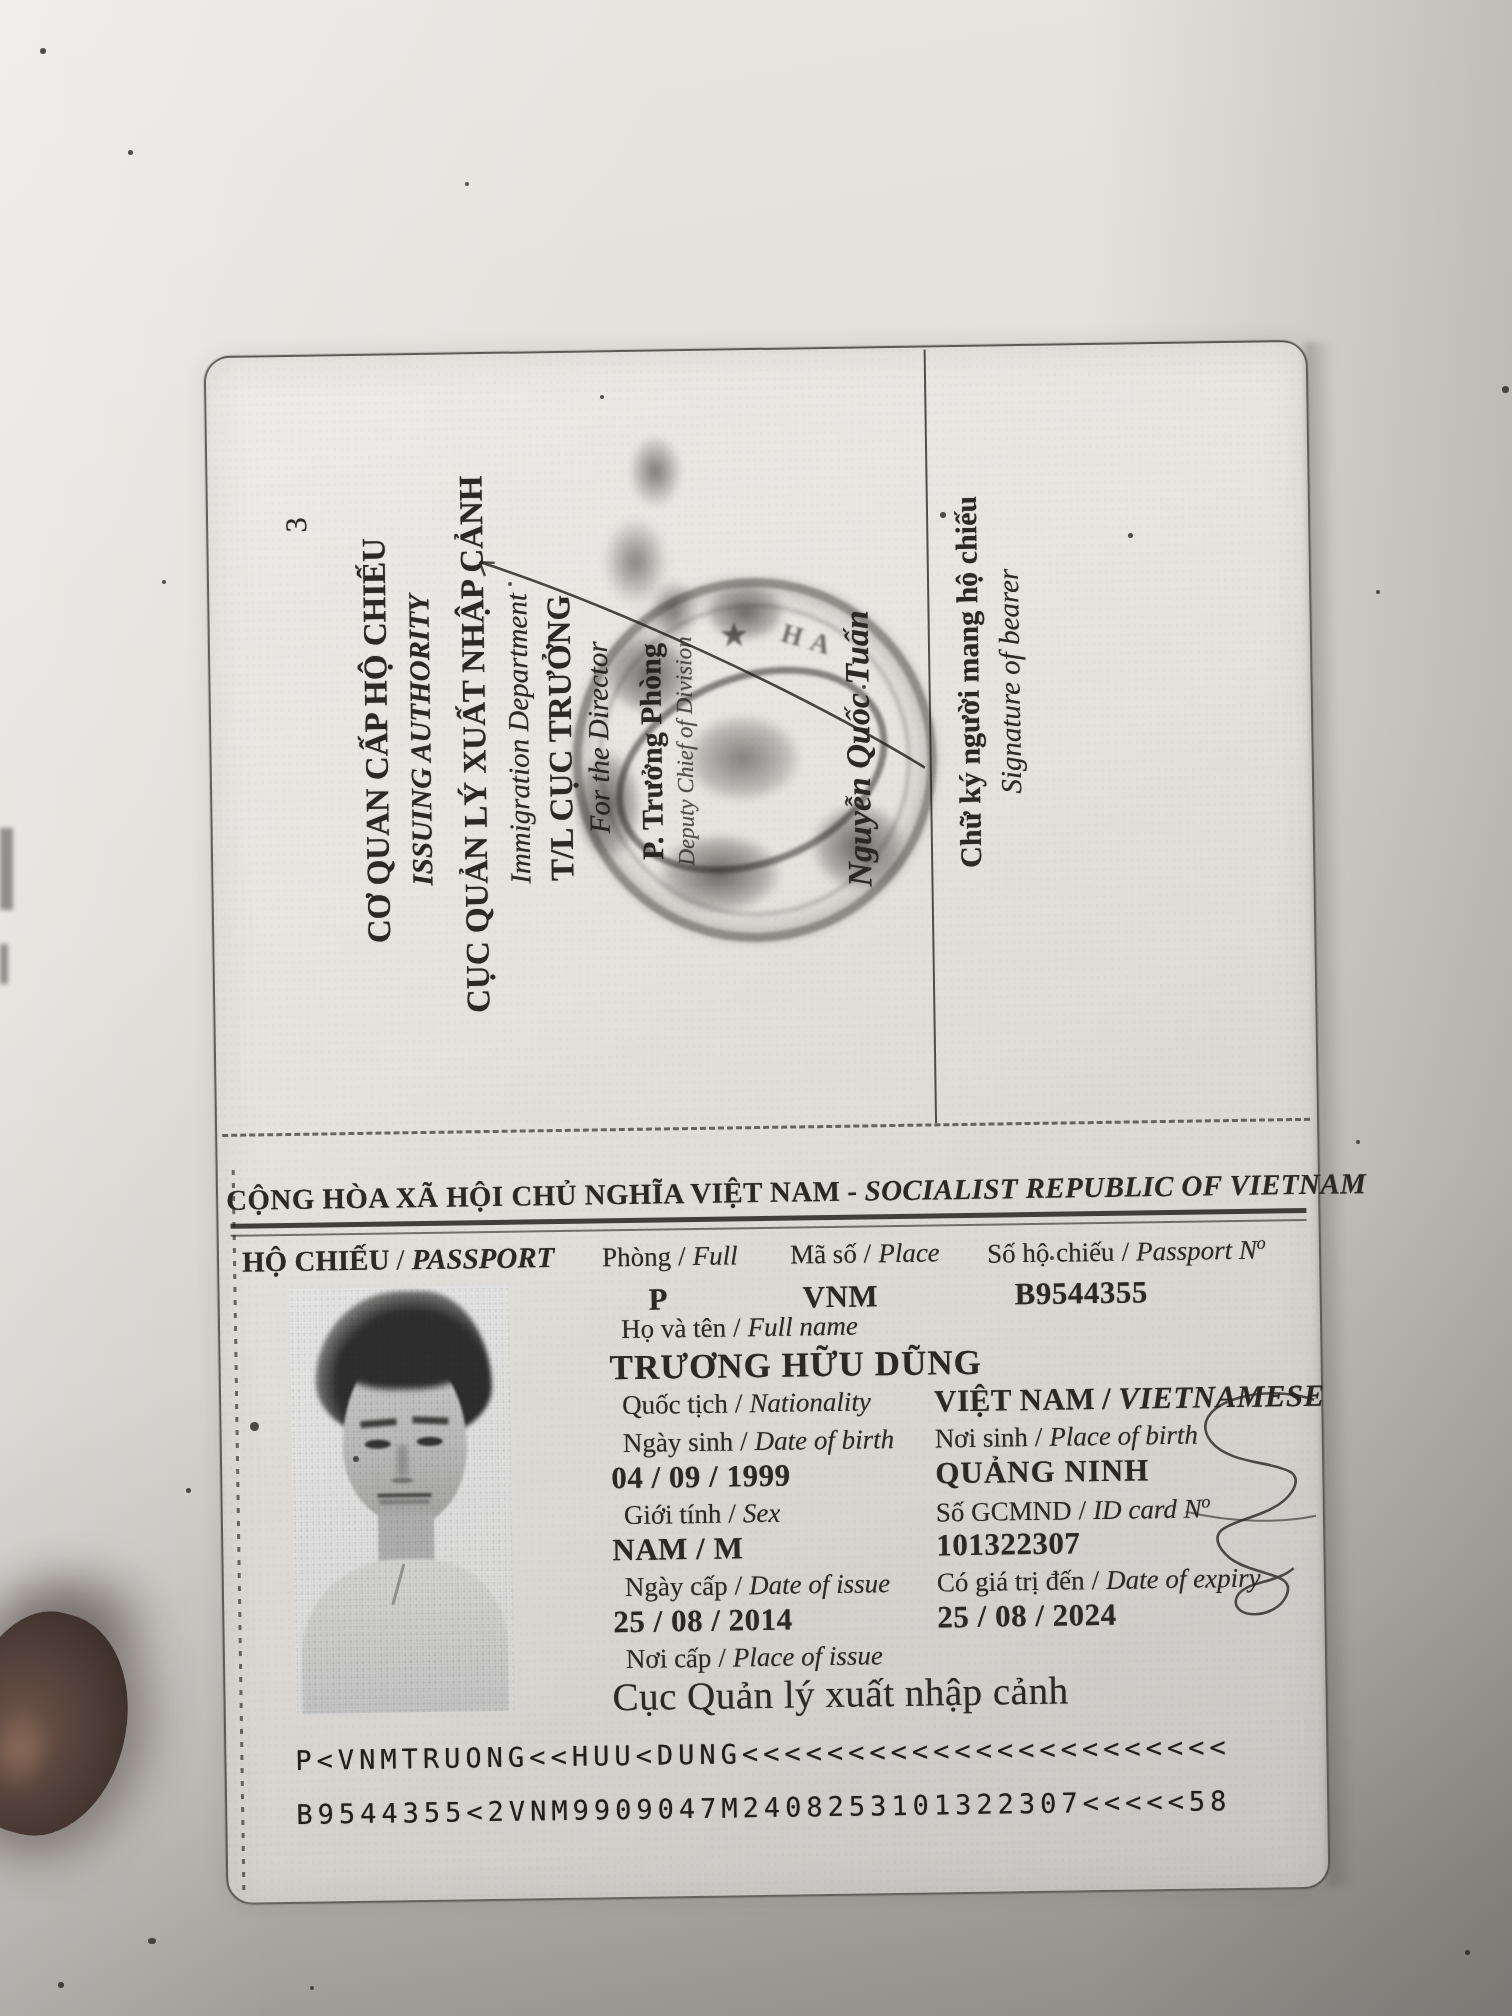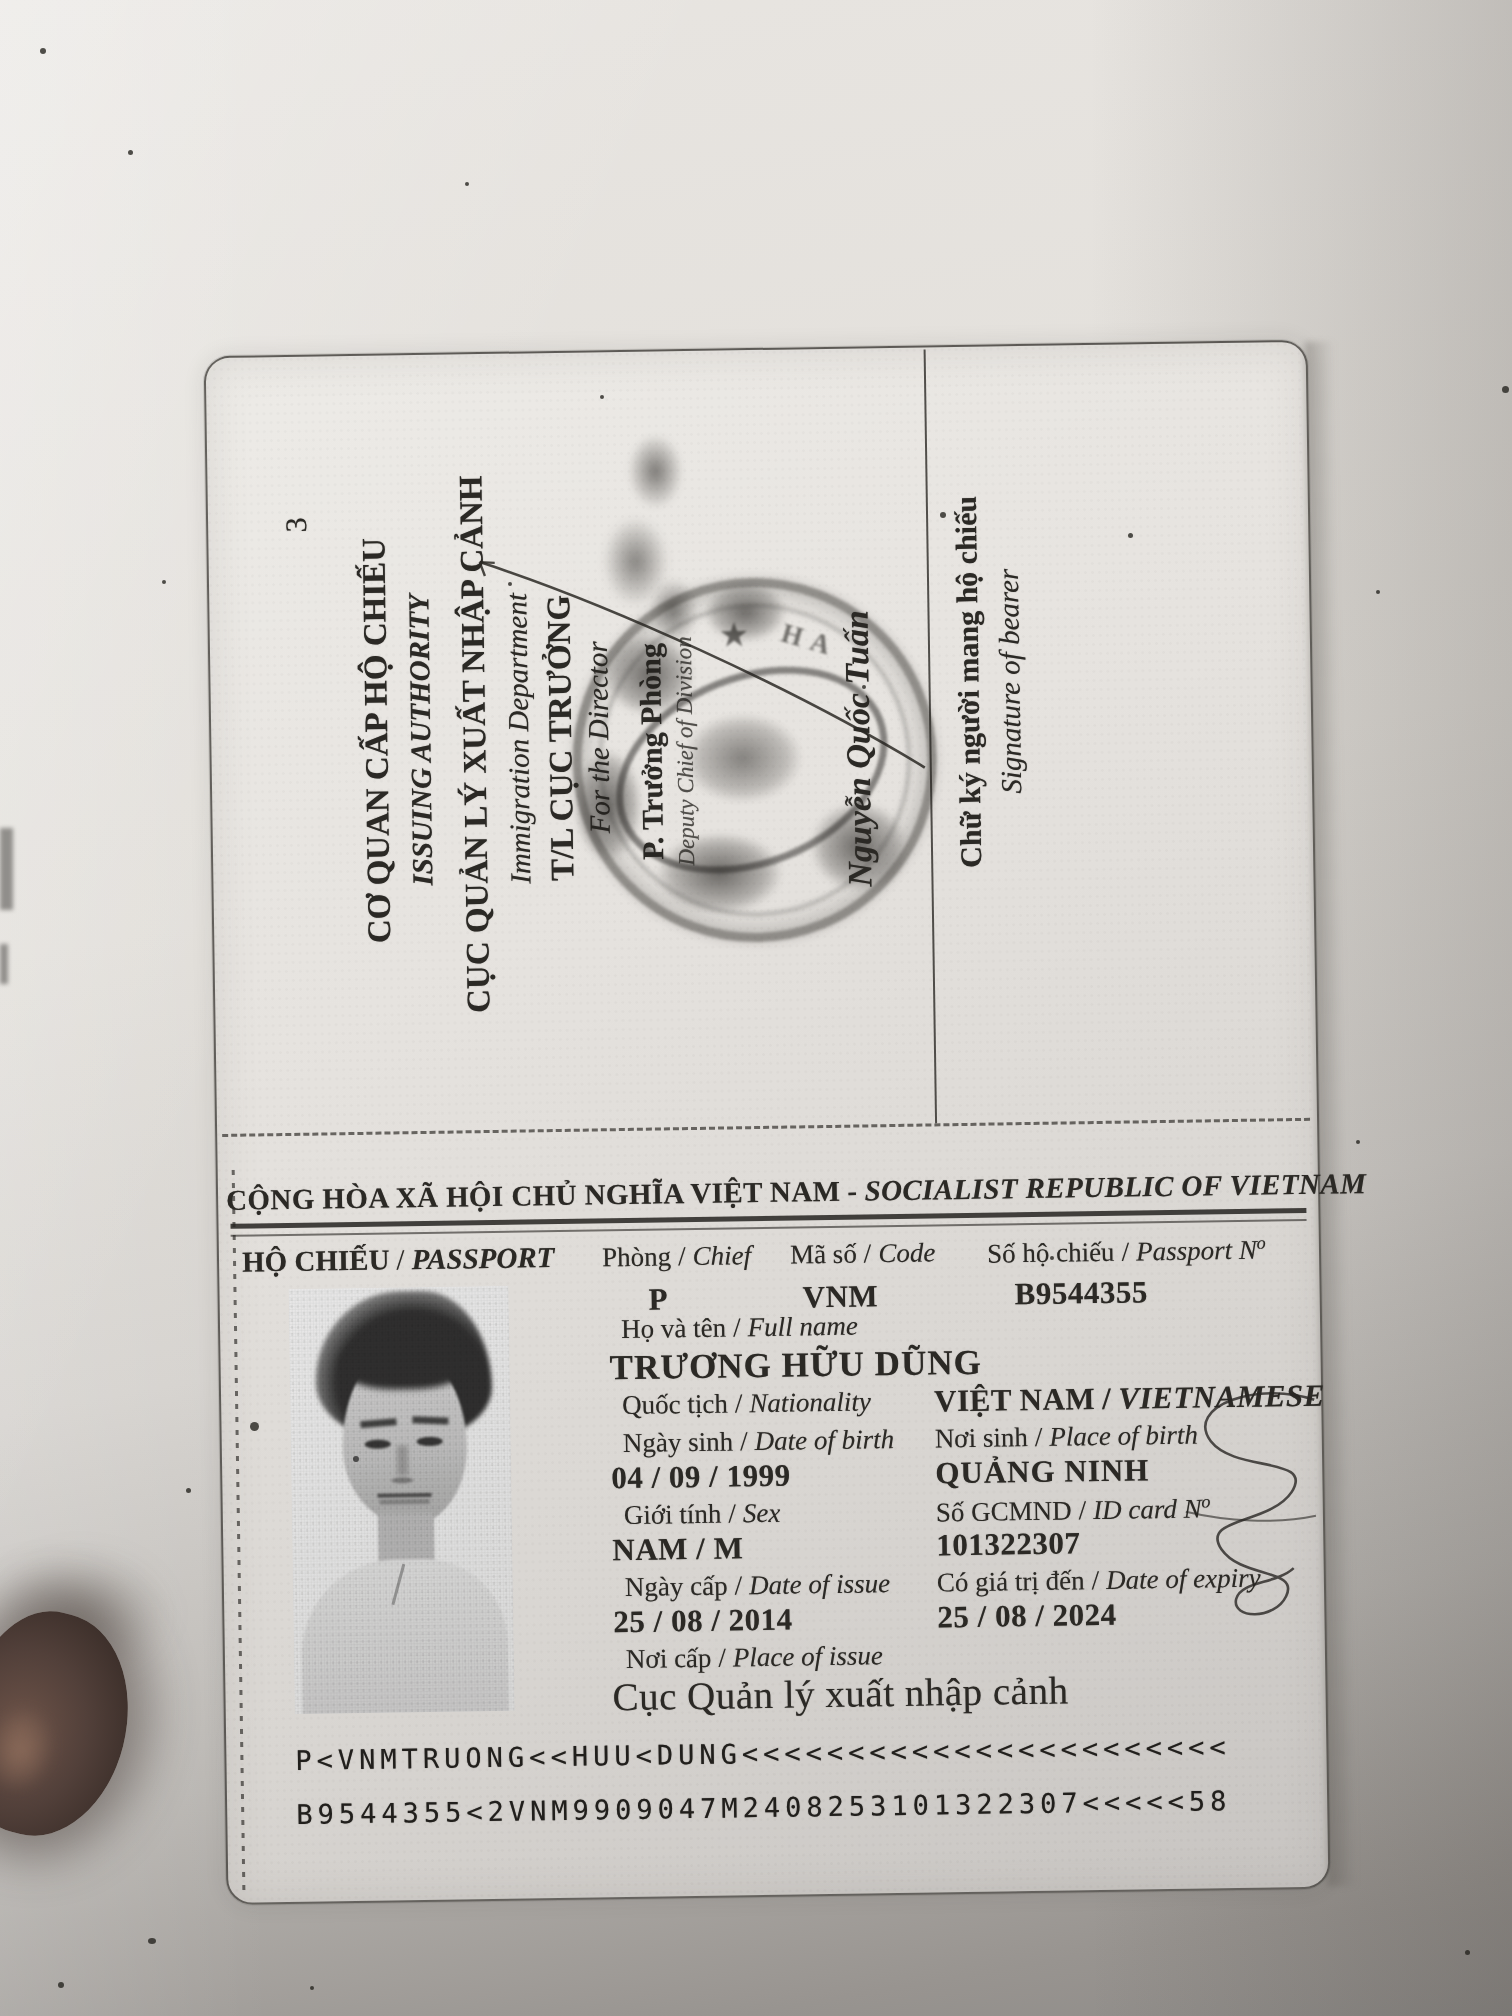--- a/index.html
+++ b/index.html
@@ -116,24 +116,24 @@
 
     <div class="lbl b" style="left:225px;top:1176px;width:1080px;text-align:center;font-size:29px;letter-spacing:.4px;">
       <span>CỘNG HÒA XÃ HỘI CHỦ NGHĨA VIỆT NAM</span><span class="sep">-</span><span class="i">SOCIALIST REPUBLIC OF VIETNAM</span>
     </div>
     <div class="headrule"></div>
 
     <div class="lbl" style="left:240px;top:1238px;font-size:29px;">
       <span class="b">HỘ CHIẾU</span><span class="sep">/</span><span class="b i">PASSPORT</span>
     </div>
     <div class="lbl" style="left:600px;top:1240px;">
-      <span>Phòng</span><span class="sep">/</span><span class="i">Chief</span>
+      <span>Phòng</span><span class="sep">/</span><span class="i">Full</span>
     </div>
     <div class="lbl" style="left:788px;top:1240px;">
-      <span>Mã số</span><span class="sep">/</span><span class="i">Code</span>
+      <span>Mã số</span><span class="sep">/</span><span class="i">Place</span>
     </div>
     <div class="lbl" style="left:985px;top:1240px;">
       <span>Số hộ chiếu</span><span class="sep">/</span><span class="i">Passport N</span><sup class="i" style="font-size:18px;">o</sup>
     </div>
 
     <div class="val" style="left:646px;top:1280px;">P</div>
     <div class="val" style="left:800px;top:1280px;">VNM</div>
     <div class="val" style="left:1012px;top:1280px;">B9544355</div>
 
     <div class="photo">

